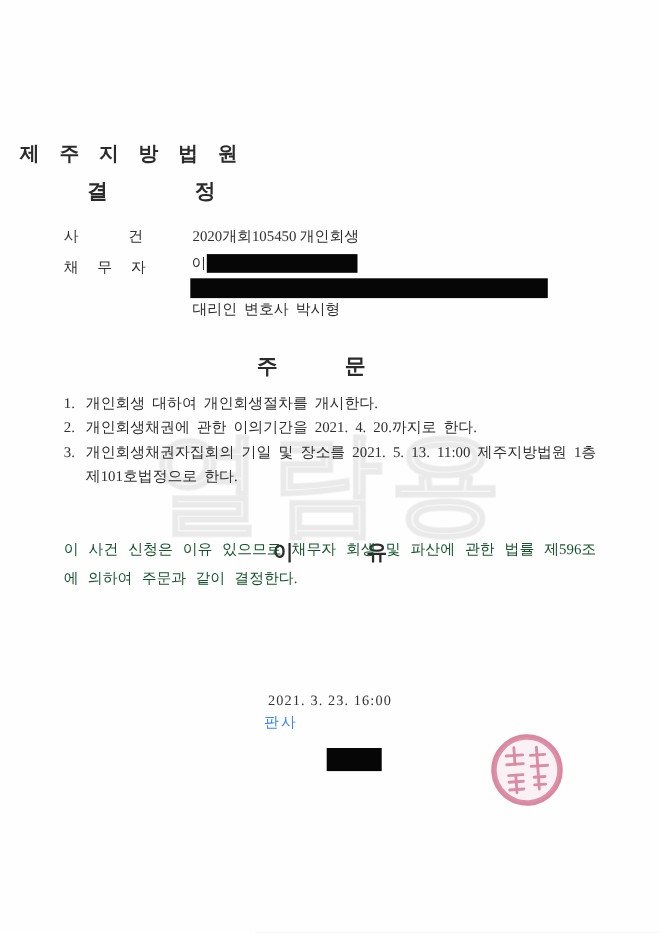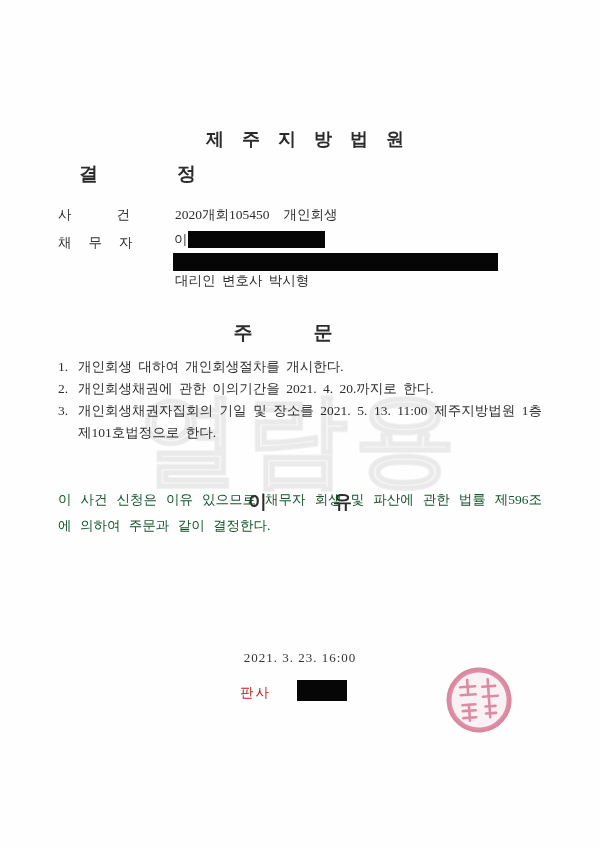--- a/index.html
+++ b/index.html
@@ -14,25 +14,24 @@
     height: 848px;
     margin: 0 auto;
     background: #fefefe;
     color: #2e2e2e;
     overflow: hidden;
   }
   
   .court-name {
     position: absolute;
     top: 127px; left: 0; right: 0;
-    text-align: center;
     font-size: 18px;
     font-weight: bold;
     letter-spacing: 18px;
-    padding-left: 28px;
+    padding-left: 18px;
     color: #2b2b2b;
   }
   .doc-title {
     position: absolute;
     top: 161px; left: 0; right: 0;
     text-align: left;
     font-size: 19px;
     font-weight: bold;
     letter-spacing: 79px;
     padding-left: 79px;
@@ -59,21 +58,21 @@
   }
   #case-label { top: 206px; letter-spacing: 45px; }
   #debtor-label { top: 234px; letter-spacing: 17px; }
   .case-value {
     position: absolute;
     left: 175px;
     top: 206px;
     font-size: 13.5px;
     white-space: nowrap;
   }
-  .case-type { margin-left: 14px; }
+  .case-type { margin-left: 3px; }
   .debtor-name {
     position: absolute;
     left: 174px;
     top: 231px;
     font-size: 13.5px;
   }
   .representative {
     position: absolute;
     left: 175px;
     top: 272px;
@@ -127,29 +126,28 @@
   }
 
   
   .decision-datetime {
     position: absolute;
     top: 629px; left: 0; right: 0;
     text-align: center;
     font-size: 13px;
     letter-spacing: 1px;
     color: #333;
-    margin-top: 21px;
   }
   .judge-label {
     position: absolute;
     left: 240px;
-    top: 684px;
+    top: 648px;
     font-size: 13.5px;
     letter-spacing: 2px;
-    color: #b91c1c;
+    color: #3b82f6;
   }
   .seal {
     position: absolute;
     left: 444px;
     top: 663px;
     width: 70px;
     height: 72px;
     transform: rotate(-4deg);
   }
 

